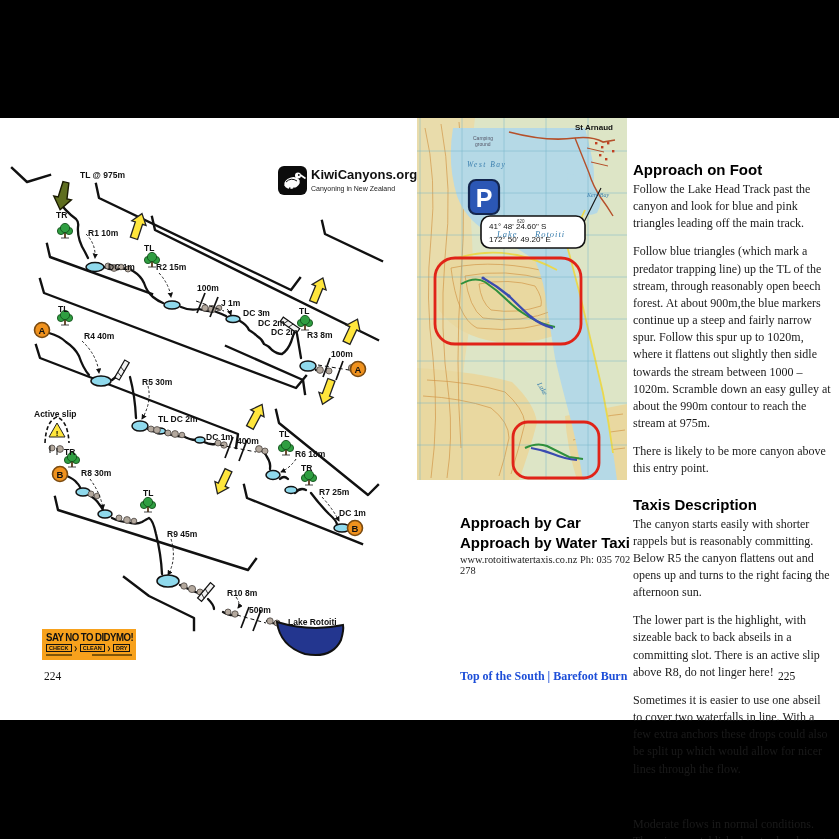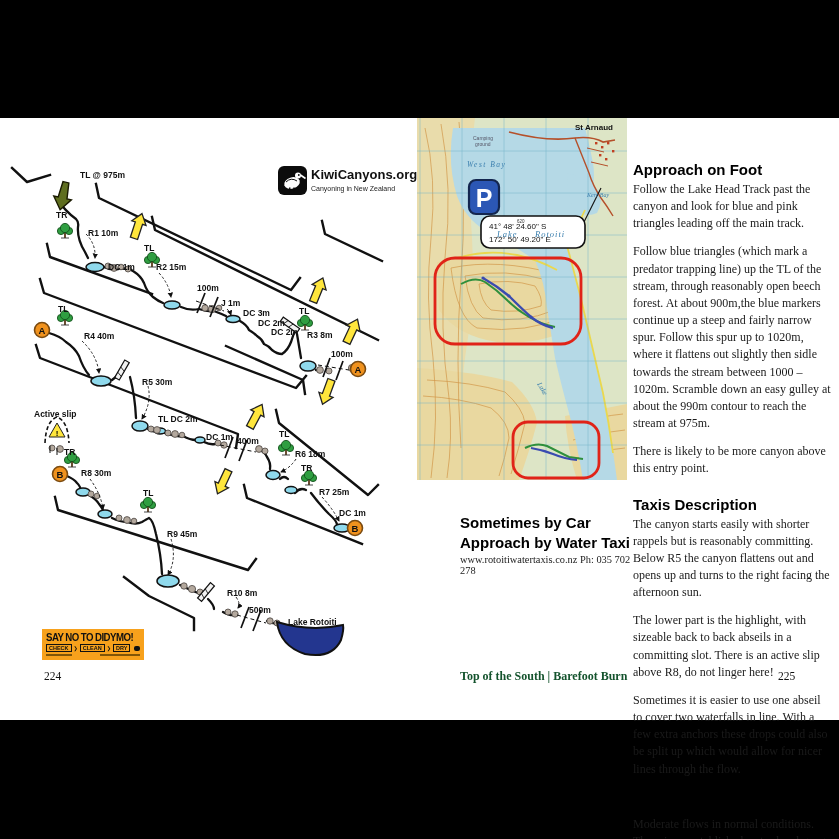--- a/index.html
+++ b/index.html
@@ -25,37 +25,37 @@
   
   .col{position:absolute;color:#1a1a1a;}
   .col h3{font-family:"Liberation Sans",sans-serif;font-weight:700;font-size:15px;
           margin:0 0 3px 0;color:#000000;}
   .col .paras p{font-family:"Liberation Serif",serif;font-size:12px;line-height:1.43;
           margin:0 0 11px 0;}
   .col .contact{font-family:"Liberation Serif",serif;font-size:10.4px;margin-top:2px;}
   .gap{height:7px;}
 
   
-  .didymo{position:absolute;left:42px;top:511px;width:102px;height:31px;background:#f7a11c;
+  .didymo{position:absolute;left:42px;top:511px;width:94px;height:31px;background:#f7a11c;
           padding:2px 4px 0 4px;box-sizing:border-box;}
   .didymo-title{font-family:"Liberation Sans",sans-serif;font-weight:900;font-size:10.5px;
           letter-spacing:-0.6px;color:#111;white-space:nowrap;transform:scaleX(.92);
           transform-origin:left;}
   .didymo-row{display:flex;align-items:center;gap:2px;margin-top:1px;}
   .didymo-row .step{font-family:"Liberation Sans",sans-serif;font-weight:800;font-size:5.5px;
           color:#111;border:0.8px solid #111;padding:0 2px;background:#f7a11c;}
   .didymo-row .chev{font-size:5px;color:#111;}
   .didymo-row .pill{width:18px;height:5px;background:#111;border-radius:2px;margin-left:2px;}
   .didymo-fine{display:flex;gap:6px;margin-top:2px;}
   .didymo-fine .strip{display:block;height:2px;background:#5a3c00;width:26px;opacity:.75;}
   .didymo-fine .w2{width:40px;margin-left:auto;}
 
   
   .pgnum{position:absolute;font:400 11.5px "Liberation Serif",serif;color:#111;top:552px;}
-  .foot-title{position:absolute;left:460px;top:551px;font:700 12px "Liberation Serif",serif;color:#14532d;}
+  .foot-title{position:absolute;left:460px;top:551px;font:700 12px "Liberation Serif",serif;color:#1d4ed8;}
 </style>
 </head>
 <body>
 
 <div class="canvas">
   <div class="spread">
 
     <svg class="topo" width="417" height="602" viewBox="0 0 417 602">
       <defs>
         <marker id="ah" markerWidth="7" markerHeight="7" refX="5" refY="3" orient="auto">
@@ -419,21 +419,21 @@
       <text class="mapsans" x="58" y="28" style="font-size:5px" fill="#556">ground</text>
       <text class="water-lbl" x="50" y="49" style="font-size:7.5px;letter-spacing:1.5px">West  Bay</text>
       <text class="water-lbl" x="170" y="79" style="font-size:6px">Kerr  Bay</text>
       <text class="water-lbl" x="80" y="119" style="font-size:8.5px;letter-spacing:1px">Lake</text>
       <text class="water-lbl" x="118" y="119" style="font-size:8.5px;letter-spacing:1px">Rotoiti</text>
       <text class="mapsans" x="100" y="105" style="font-size:4.5px" fill="#333">620</text>
       <text class="water-lbl" transform="translate(120,266) rotate(60)" style="font-size:7px">Lake</text>
     </svg>
 
     <div class="col" style="left:460px;top:396px;width:172px;">
-      <h3>Sometimes by Car</h3>
+      <h3>Approach by Car</h3>
       <h3>Approach by Water Taxi</h3>
       <div class="contact">www.rotoitiwatertaxis.co.nz Ph: 035 702 278</div>
     </div>
 
     <div class="col" style="left:633px;top:43px;width:199px;">
       <h3>Approach on Foot</h3>
       <div class="paras">
           <p>Follow the Lake Head Track past the canyon and look for blue and pink triangles leading off the main track.</p>
           <p>Follow blue triangles (which mark a predator trapping line) up the TL of the stream, through reasonably open beech forest. At about 900m,the blue markers continue up a steep and fairly narrow spur. Follow this spur up to 1020m, where it flattens out slightly then sidle towards the stream between 1000 – 1020m. Scramble down an easy gulley at about the 990m contour to reach the stream at 975m.</p>
           <p>There is likely to be more canyon above this entry point.</p>

